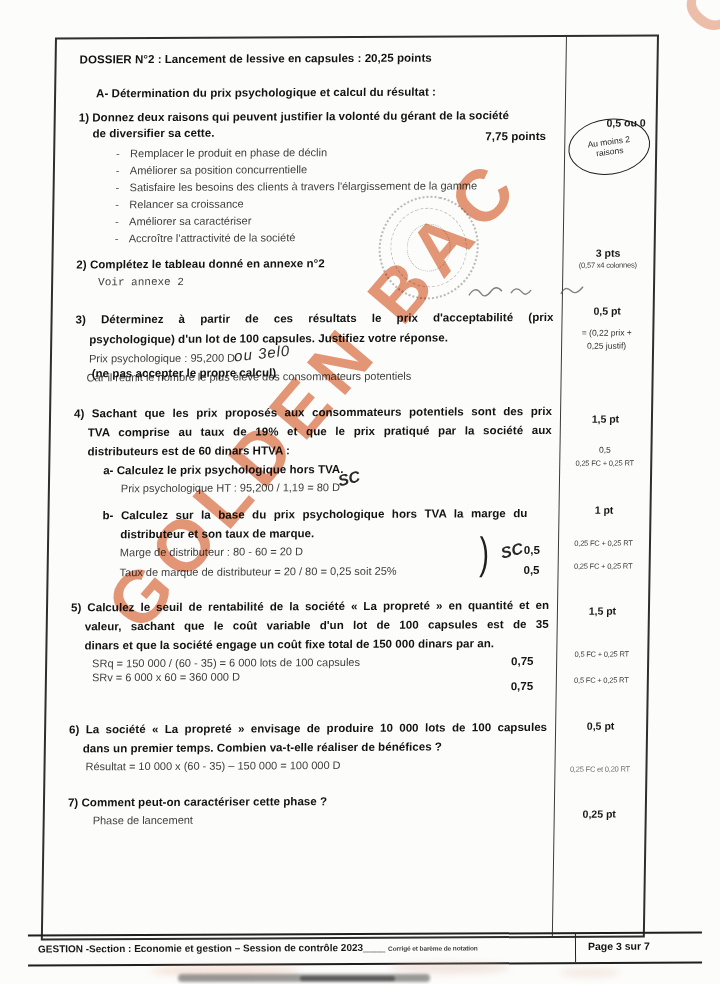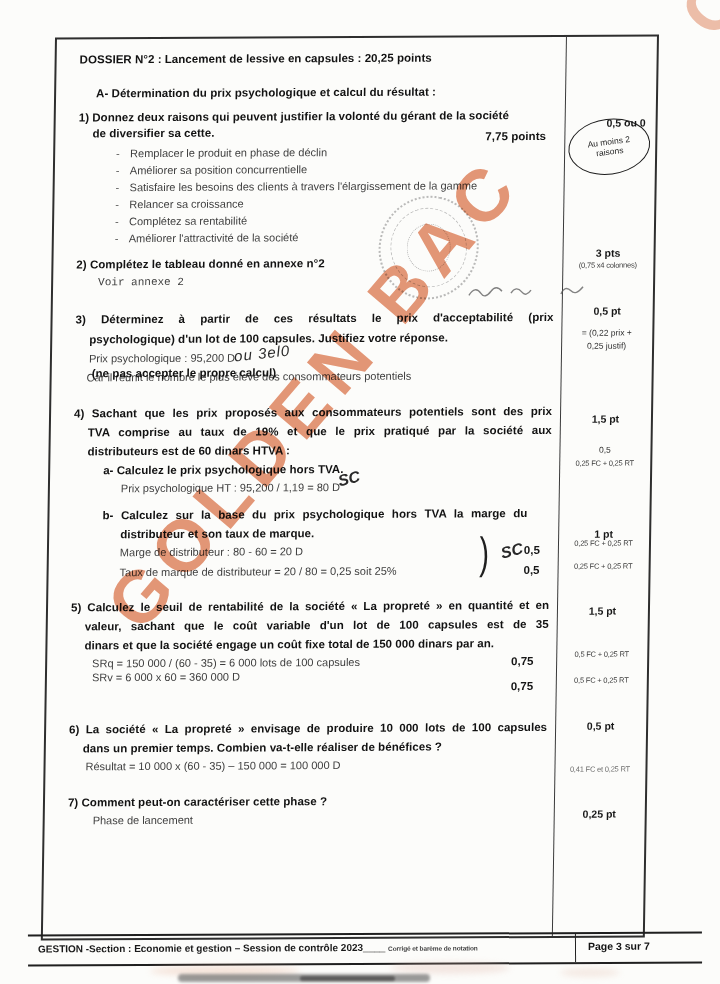--- a/index.html
+++ b/index.html
@@ -86,22 +86,22 @@
     <div class="ln b" style="left:23px; top:14px;">DOSSIER N°2 : Lancement de lessive en capsules : 20,25 points</div>
     <div class="ln b" style="left:40px; top:48px;">A- Détermination du prix psychologique et calcul du résultat :</div>
     <div class="ln b" style="left:430px; top:48px;margin-top:45px;">7,75 points</div>
 
     <div class="ln b" style="left:23px; top:72px;">1) Donnez deux raisons qui peuvent justifier la volonté du gérant de la société</div>
     <div class="ln b" style="left:37px; top:88px;">de diversifier sa cette.</div>
     <div class="ln ans bullet" style="left:75px; top:108px;">Remplacer le produit en phase de déclin</div>
     <div class="ln ans bullet" style="left:75px; top:125px;">Améliorer sa position concurrentielle</div>
     <div class="ln ans bullet" style="left:75px; top:142px;">Satisfaire les besoins des clients à travers l'élargissement de la gamme</div>
     <div class="ln ans bullet" style="left:75px; top:159px;">Relancer sa croissance</div>
-    <div class="ln ans bullet" style="left:75px; top:176px;">Complétez sa rentabilité</div>
-    <div class="ln ans bullet" style="left:75px; top:193px;">Améliorer l'attractivité de la société</div>
+    <div class="ln ans bullet" style="left:75px; top:176px;">Améliorer sa caractériser</div>
+    <div class="ln ans bullet" style="left:75px; top:193px;">Accroître l'attractivité de la société</div>
 
     <div class="ln b" style="left:23px; top:219px;">2) Complétez le tableau donné en annexe n°2</div>
     <div class="ln ans" style="left:45px; top:237px;font-family:Liberation Mono, monospace;">Voir annexe 2</div>
 
     <div class="ln b just" style="left:23px; top:274px;">3) Déterminez à partir de ces résultats le prix d'acceptabilité (prix</div>
     <div class="ln b" style="left:37px; top:294px;">psychologique) d'un lot de 100 capsules. Justifiez votre réponse.</div>
     <div class="ln ans" style="left:37px; top:313px;">Prix psychologique : 95,200 D</div>
     <div class="hw hw-ou" style="left:182px; top:306px;">ou 3el0</div>
     <div class="ln ans" style="left:35px; top:332px;">Car il réunit le nombre le plus élevé des consommateurs potentiels</div>
     <div class="ln b" style="left:40px; top:328px;">(ne pas accepter le propre calcul)</div>
@@ -135,35 +135,35 @@
 
     <div class="ln b" style="left:23px; top:757px;">7) Comment peut-on caractériser cette phase ?</div>
     <div class="ln ans" style="left:40px; top:775px;padding-left:8px;">Phase de lancement</div>
 
     <div class="m mpt" style="top:80px;padding-left:16px;">0,5 ou 0</div>
     <div class="ellipse">
       <span>Au moins 2</span>
       <span>raisons</span>
     </div>
     <div class="m mpt" style="top:210px;text-align:center;">3 pts</div>
-    <div class="m mf" style="top:224px;">(0,75 x4 colonnes)</div>
+    <div class="m mf" style="top:224px;">(0,57 x4 colonnes)</div>
     <div class="m mpt" style="top:268px;">0,5 pt</div>
     <div class="m mf2" style="top:291px;">= (0,22 prix +</div>
     <div class="m mf2" style="top:304px;">0,25 justif)</div>
     <div class="m mpt" style="top:376px;">1,5 pt</div>
     <div class="m mf2" style="top:408px;">0,5</div>
     <div class="m mf" style="top:422px;">0,25 FC + 0,25 RT</div>
-    <div class="m mpt" style="top:467px;margin-top:24px;">1 pt</div>
+    <div class="m mpt" style="top:467px;">1 pt</div>
     <div class="m mf" style="top:502px;">0,25 FC + 0,25 RT</div>
     <div class="m mf" style="top:525px;">0,25 FC + 0,25 RT</div>
     <div class="m mpt" style="top:568px;">1,5 pt</div>
     <div class="m mf" style="top:613px;">0,5 FC + 0,25 RT</div>
     <div class="m mf" style="top:639px;">0,5 FC + 0,25 RT</div>
     <div class="m mpt" style="top:683px;">0,5 pt</div>
-    <div class="m mf" style="top:728px; opacity:0.75;">0,41 FC et 0,25 RT</div>
+    <div class="m mf" style="top:728px; opacity:0.75;">0,25 FC et 0,20 RT</div>
     <div class="m mpt" style="top:771px;">0,25 pt</div>
 
     <div class="stamp">
       <div class="c1"></div>
       <div class="c2"></div>
       <div class="c3"></div>
     </div>
     <svg class="scribble" width="130" height="26" viewBox="0 0 130 26">
       <path d="M4 16 q6 -10 12 -2 q4 6 10 -2 q5 -7 11 0" fill="none" stroke="#5a5a5a" stroke-width="1.4"></path>
       <path d="M46 14 q5 -8 11 -1 q4 5 9 -2" fill="none" stroke="#5a5a5a" stroke-width="1.4"></path>

